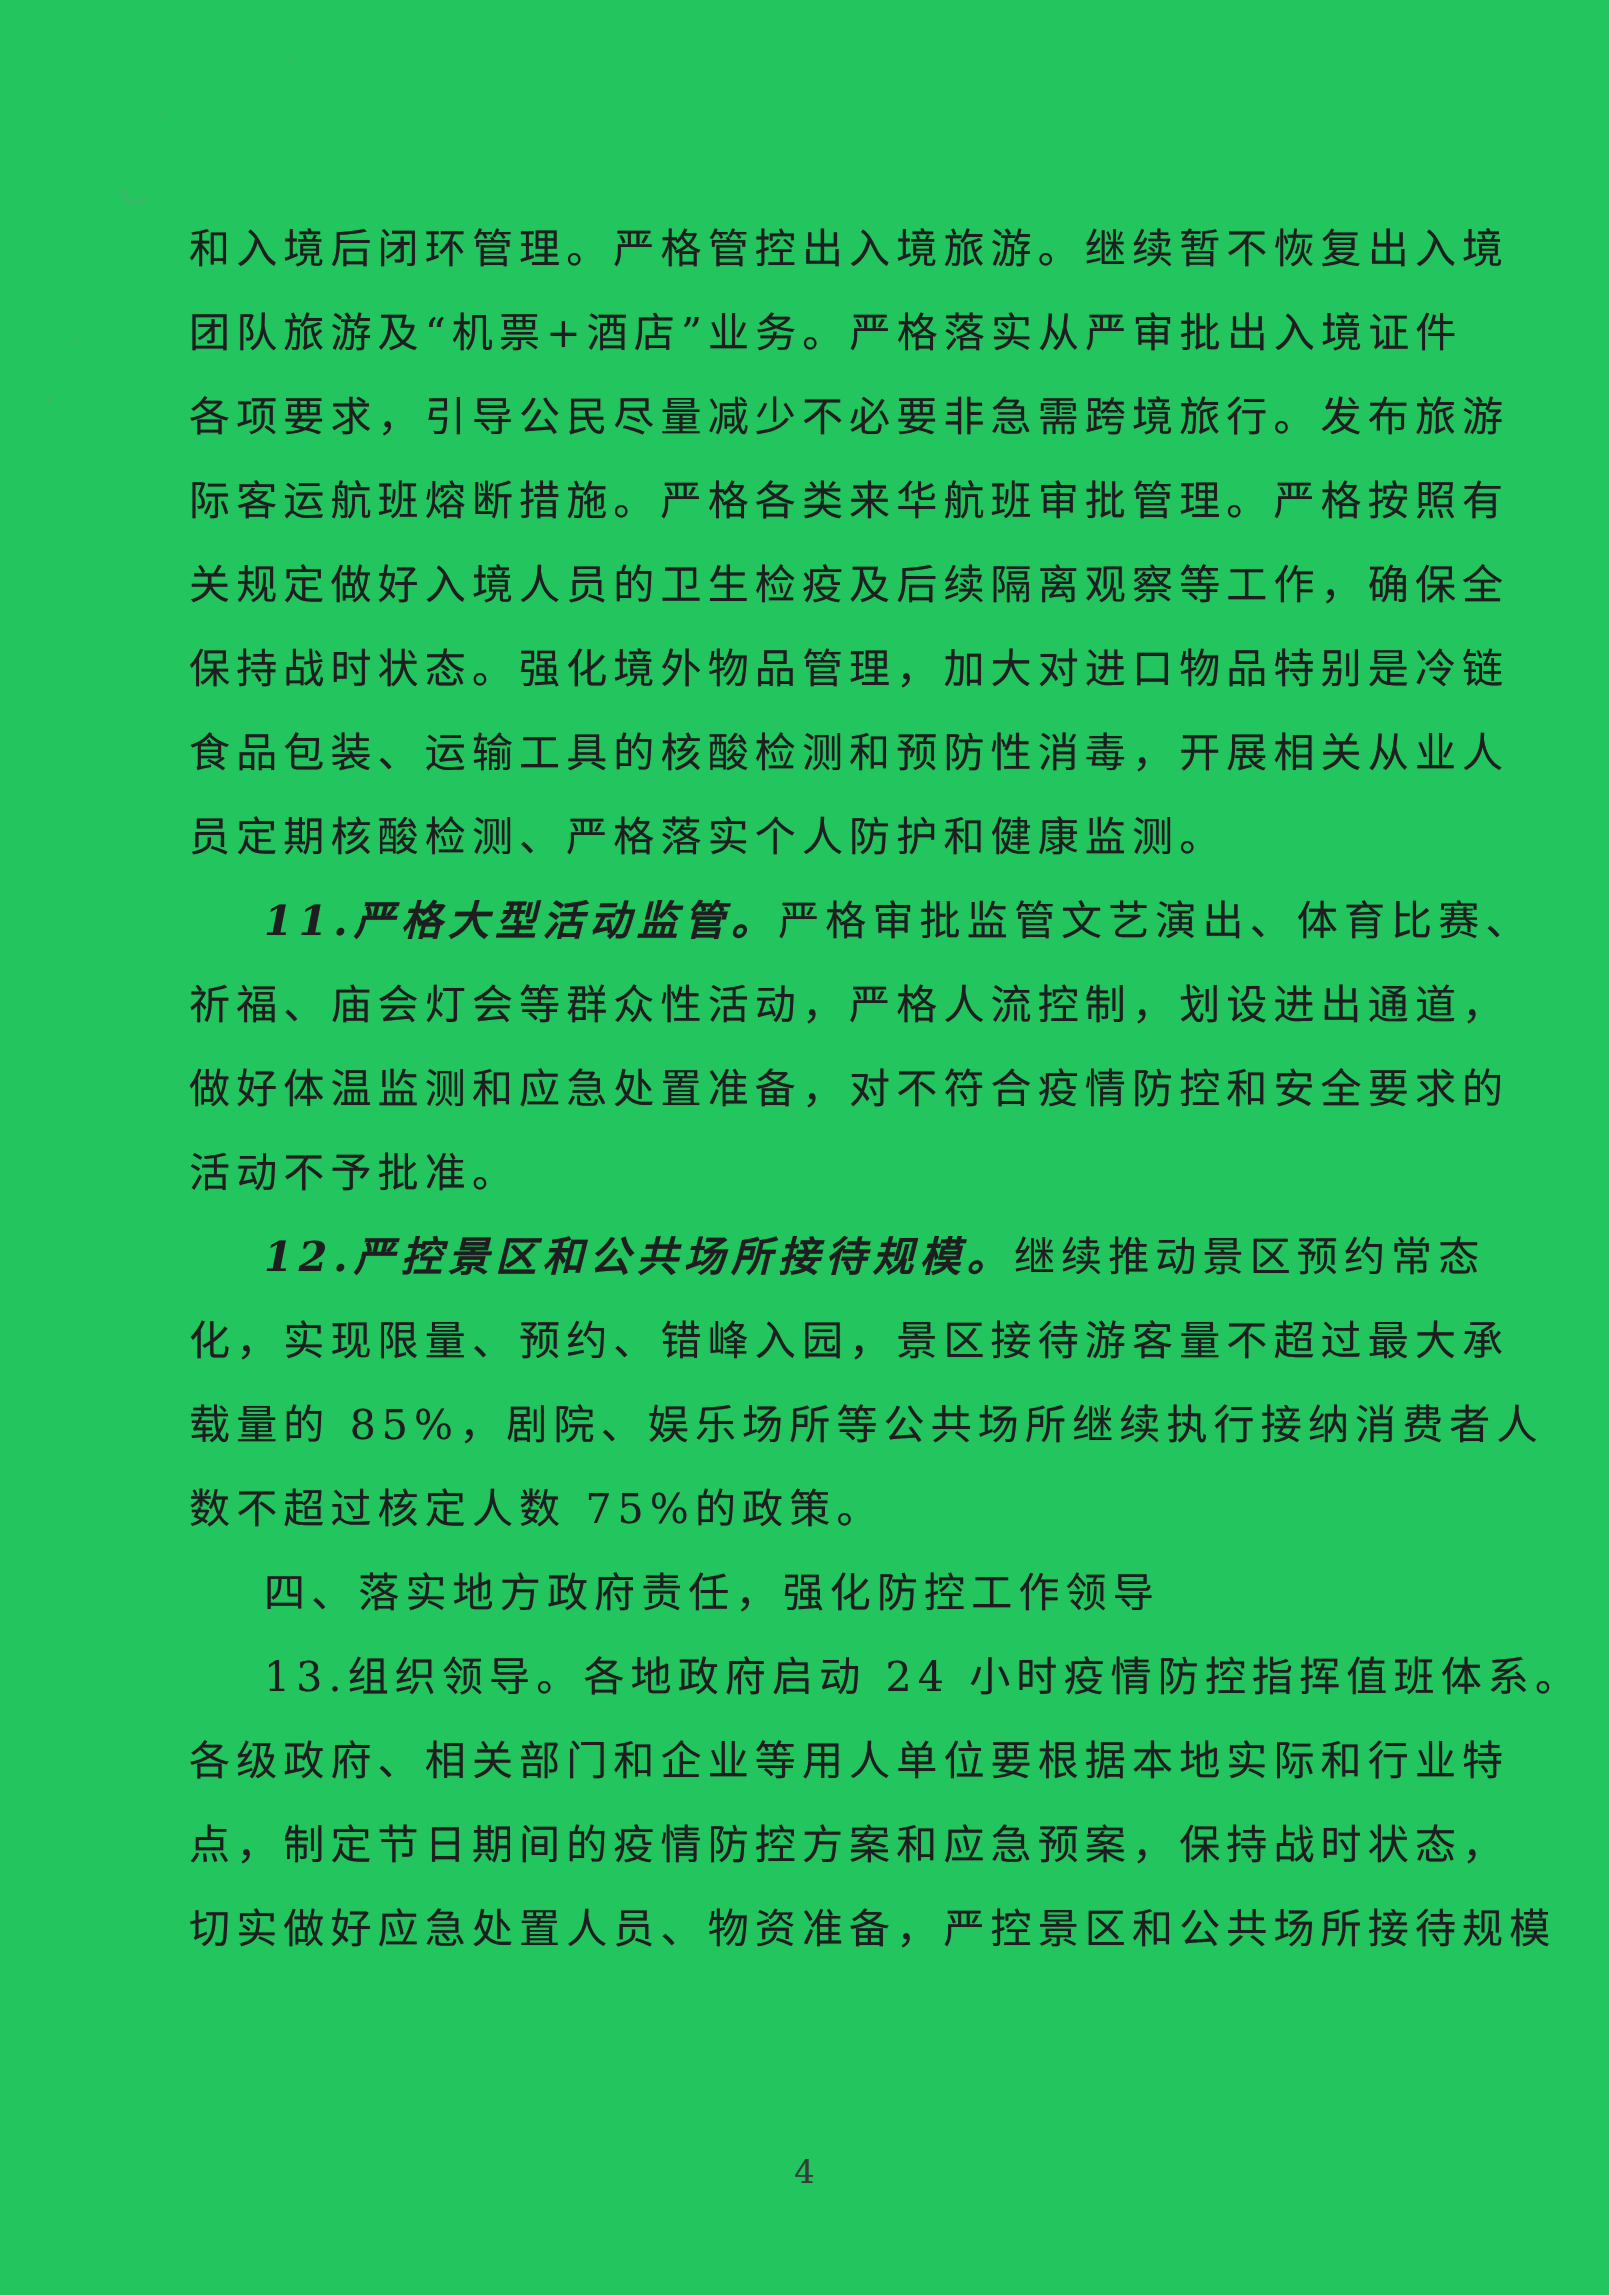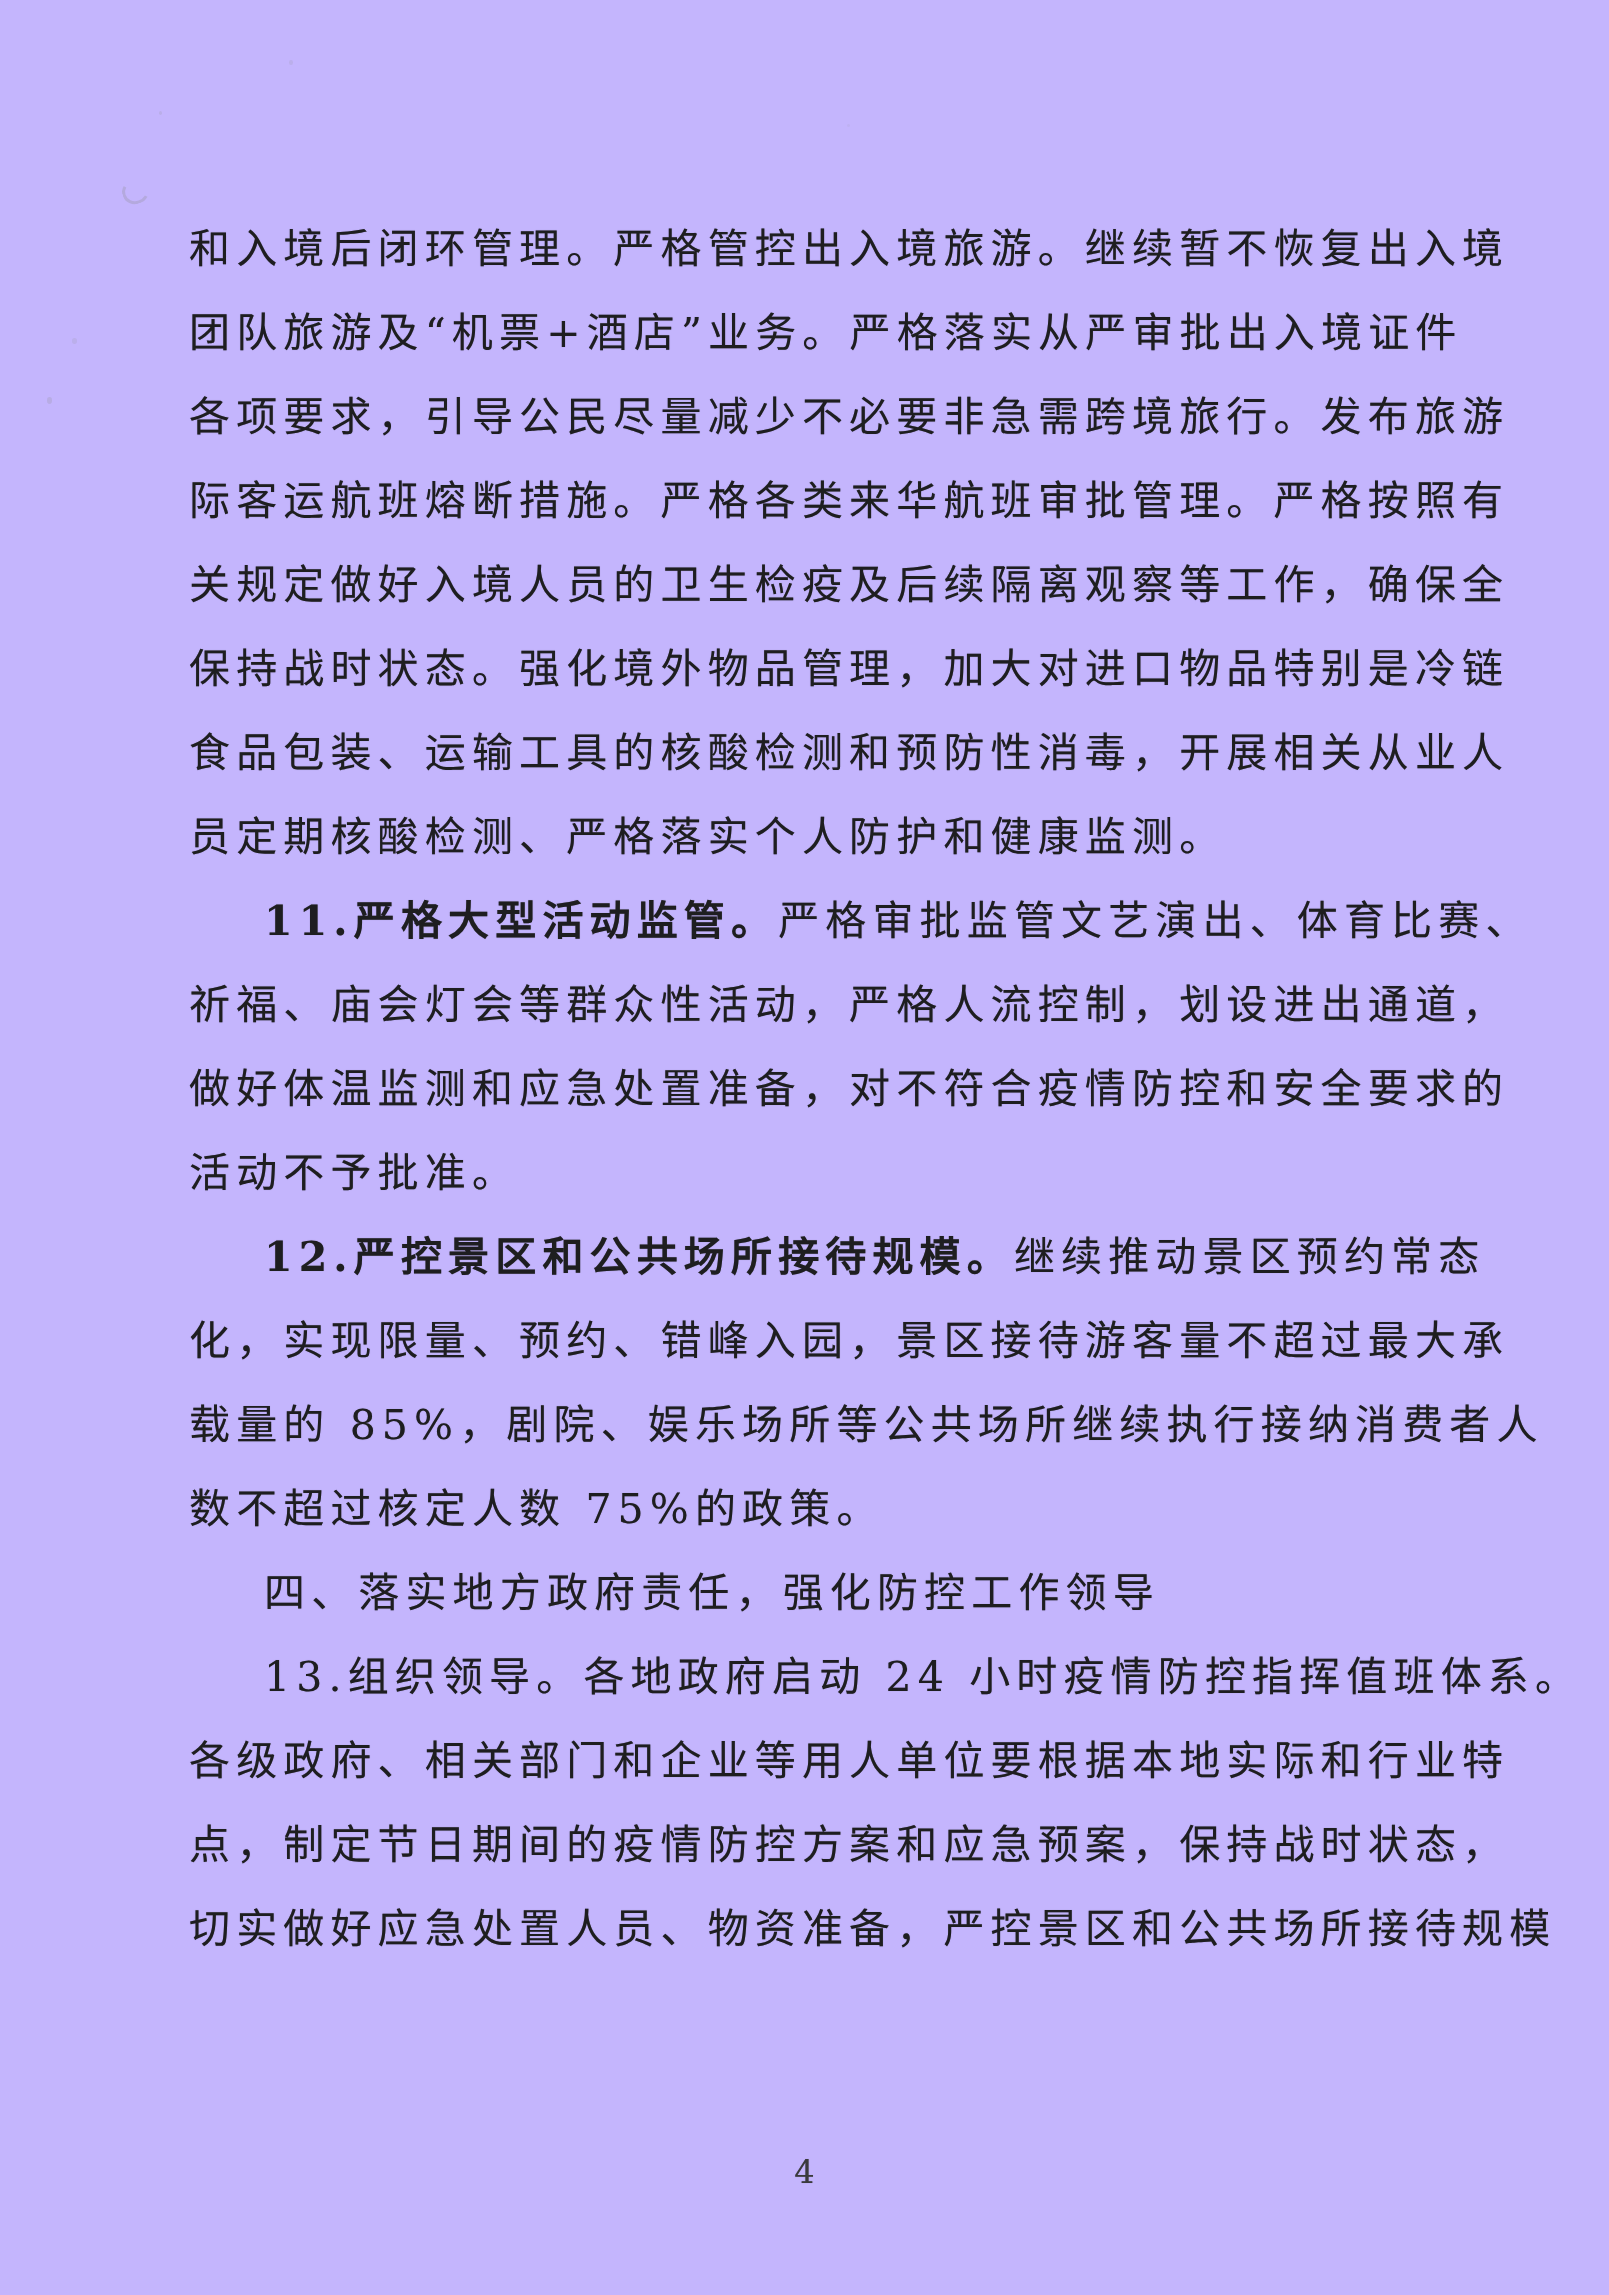--- a/index.html
+++ b/index.html
@@ -4,41 +4,41 @@
 <style>
   html, body {
     margin: 0;
     padding: 0;
     background: #ffffff;
   }
   .page {
     position: relative;
     width: 1609px;
     height: 2295px;
-    background: #c4b5fd;
+    background: #22c55e;
     overflow: hidden;
     font-family: "DejaVu Serif", "Liberation Serif", serif;
     color: #1e1e20;
   }
   .content {
     position: absolute;
     left: 189px;
     top: 207px;
     width: 1244px;
   }
   .line {
     height: 84px;
     line-height: 84px;
     font-size: 41px;
     letter-spacing: 0.15em;
     white-space: nowrap;
     text-shadow: 0 0 0.7px rgba(40,40,40,0.5);
   }
   .indent { text-indent: 75px; }
-  .lead { font-weight: bold; }
+  .lead { font-weight: bold; font-style: italic; }
   .heading { font-weight: normal; }
   .page-num {
     position: absolute;
     left: 0;
     top: 2153px;
     width: 1609px;
     text-align: center;
     font-size: 32px;
     color: #3a3a3c;
     text-shadow: 0 0 0.7px rgba(40,40,40,0.45);

